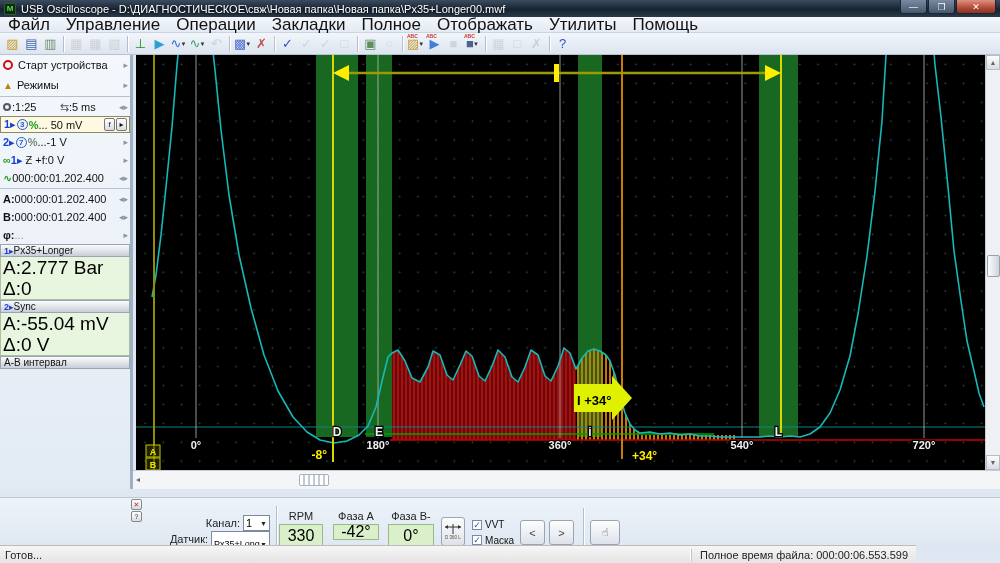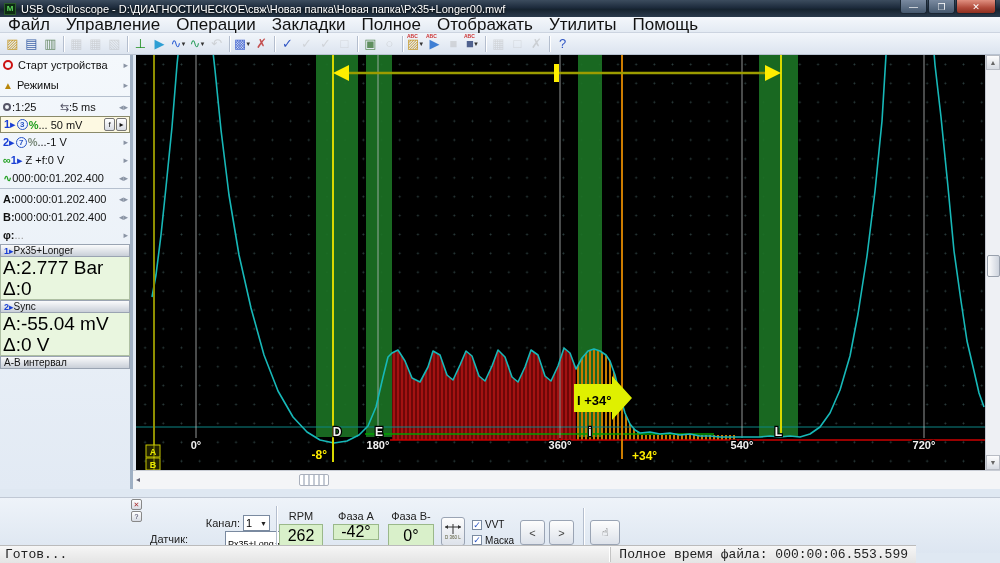--- a/index.html
+++ b/index.html
@@ -103,21 +103,21 @@
   .chk { position:absolute; display:flex; align-items:center; font-size:10px; color:#111; }
   .chk .box { width:10px; height:10px; border:1px solid #7a8aa0; background:#fff;
     color:#2a55c4; font-size:9px; line-height:9px; text-align:center; margin-right:3px; font-weight:bold;}
   .nav-btn { position:absolute; width:25px; height:25px; border:1px solid #9aa4b4;
     border-radius:3px; background:linear-gradient(#fdfdfd,#dde2ea); display:flex;
     align-items:center; justify-content:center; font-size:11px; color:#444; }
 
   
   .statusbar { position:absolute; left:0; top:545px; width:916px; height:18px;
     background:linear-gradient(#f6f6f6,#e4e4e4); border-top:1px solid #bbb;
-    font-size:13px; color:#222; display:flex; align-items:center;font-family:Liberation Mono, monospace; }
+    font-size:11px; color:#222; display:flex; align-items:center; }
   .sb-left { padding-left:5px; flex:1; }
   .sb-right { border-left:1px solid #c4c4c4; box-shadow:-1px 0 0 #fff;
     padding:0 8px; white-space:nowrap;margin-left:48px; }
 </style>
 </head>
 <body>
 
 <div class="window">
 
   <div class="titlebar">
@@ -401,30 +401,30 @@
 
   <div class="bottombar">
     <div class="tiny-btn" style="left:131px;top:1px;color:#a33">✕</div>
     <div class="tiny-btn" style="left:131px;top:13px;color:#335">?</div>
 
     <div class="lab" style="left:172px;top:19px;width:68px;text-align:right">Канал:</div>
     <div class="dropdown" style="left:243px;top:17px;width:27px;height:16px">
       <span class="val">1</span>
         <span class="arr">▼</span>
     </div>
-    <div class="lab" style="left:150px;top:35px;width:58px;">Датчик:</div>
-    <div class="dropdown" style="left:225px;top:33px;width:59px;height:26px;font-size:9px">
+    <div class="lab" style="left:150px;top:35px;width:58px;text-align:right">Датчик:</div>
+    <div class="dropdown" style="left:211px;top:33px;width:59px;height:26px;font-size:9px">
       <span class="val">Px35+Long</span>
         <span class="arr">▼</span>
     </div>
 
     <div class="bsep" style="left:276px;top:8px;height:40px"></div>
 
     <div class="lab" style="left:279px;top:12px;width:44px;text-align:center">RPM</div>
-    <div class="vbox" style="left:279px;top:26px;width:44px;height:24px">262</div>
+    <div class="vbox" style="left:279px;top:26px;width:44px;height:24px">330</div>
 
     <div class="lab" style="left:333px;top:12px;width:46px;text-align:center">Фаза A</div>
     <div class="vbox" style="left:333px;top:26px;width:46px;height:16px">-42°</div>
 
     <div class="lab" style="left:388px;top:12px;width:46px;text-align:center">Фаза B-A</div>
     <div class="vbox" style="left:388px;top:26px;width:46px;height:24px">0°</div>
 
     <div class="nav-btn" style="left:441px;top:19px;width:24px;height:29px;flex-direction:column">
       <svg width="18" height="12" viewBox="0 0 18 12">
         <line x1="1" y1="4" x2="17" y2="4" stroke="#333" stroke-width="1"></line>

